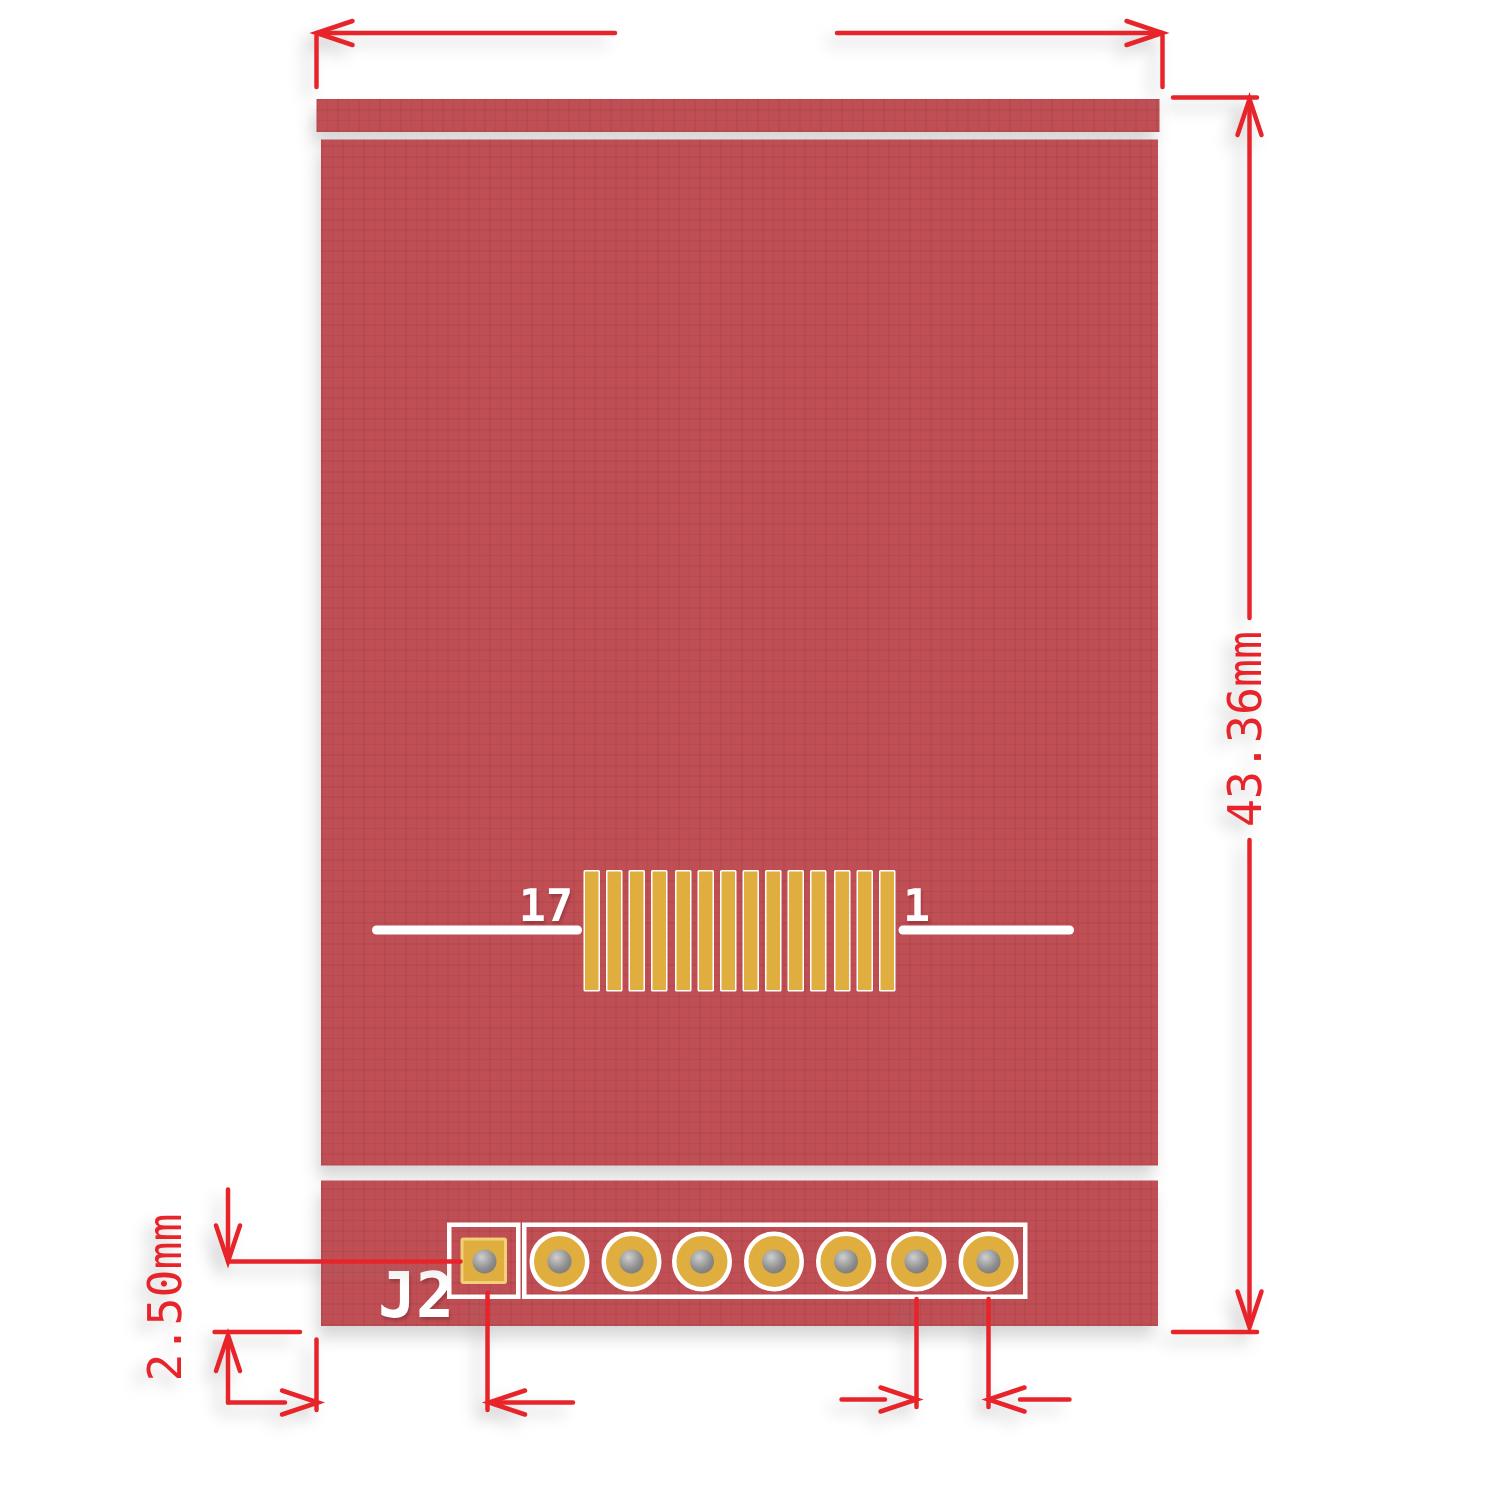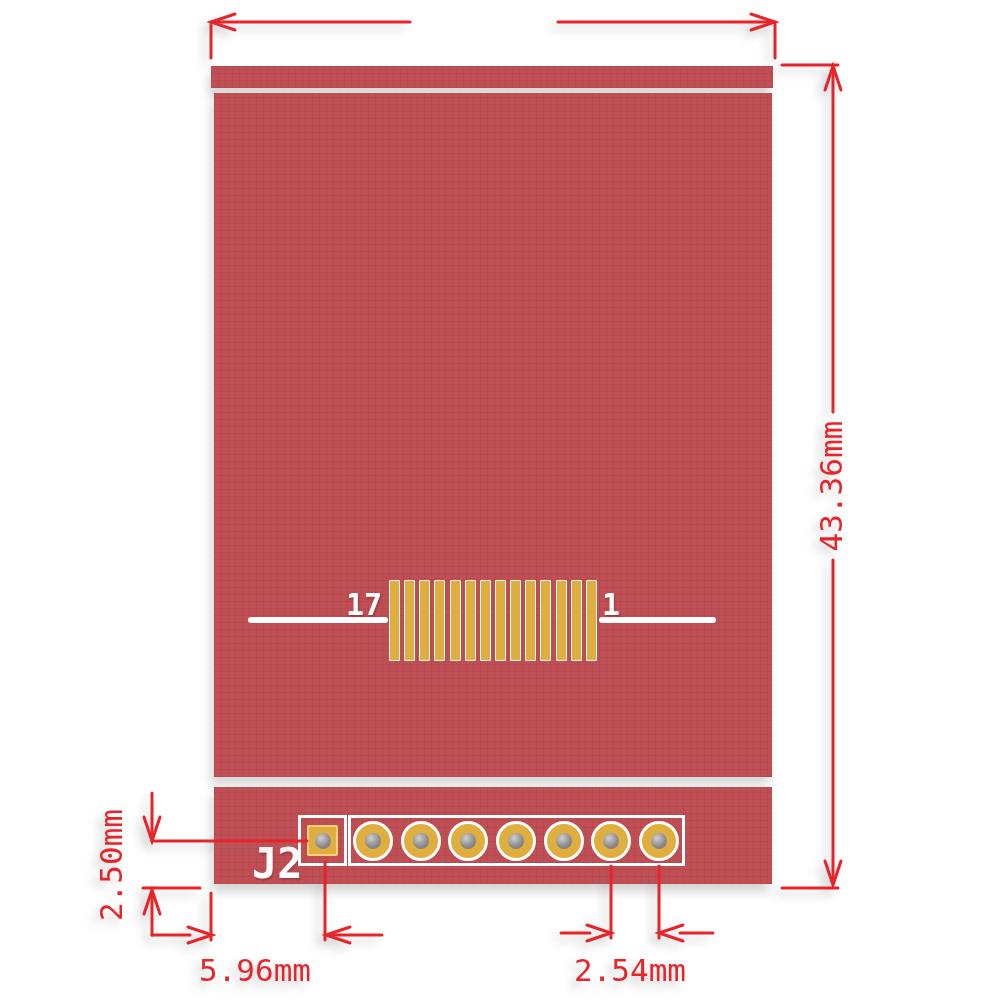--- a/index.html
+++ b/index.html
@@ -156,17 +156,15 @@
       <path d="M152,935 H190 M329,935 H382 M325,862 V940 M211,893 V940"></path>
       <polyline points="188,927 212,935 188,943"></polyline>
       <polyline points="350,927 326,935 350,943"></polyline>
 
       <path d="M611,866 V938 M659,866 V938 M561,933 H590 M680,933 H713"></path>
       <polyline points="587,925 611,933 587,941"></polyline>
       <polyline points="683,925 659,933 683,941"></polyline>
     </svg>
     <div class="dim-label vertical" id="dim-height-label">43.36mm</div>
     <div class="dim-label vertical" id="dim-2_50-label">2.50mm</div>
-    <div class="dim-label" id="dim-5_96-label">5.96mm</div>
-    <div class="dim-label" id="dim-2_54-label">2.54mm</div>
   </div>
 
 </div>
 
 </body></html>

